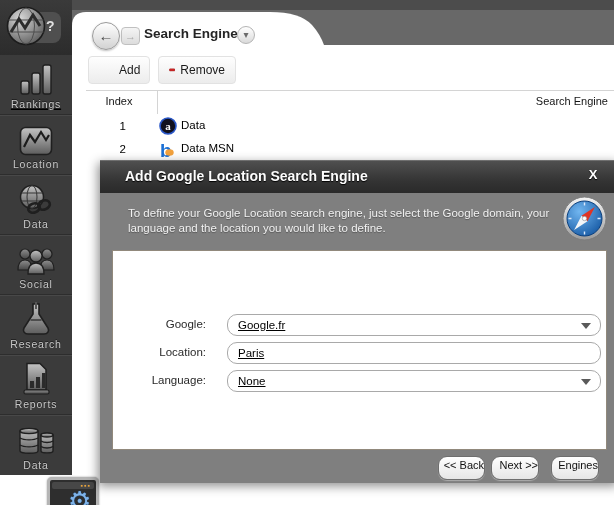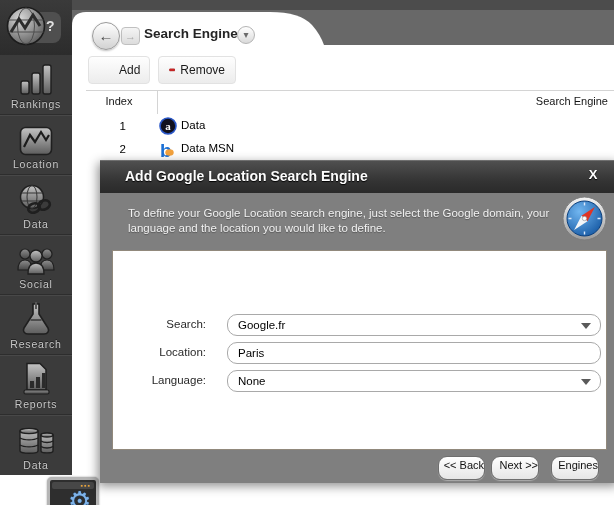--- a/index.html
+++ b/index.html
@@ -38,21 +38,21 @@
   .tbl-vline   { position:absolute; left:157px; top:91px; height:23px; border-left:1px solid #d4d4d4; }
   .tbl-h-index { position:absolute; left:86px; top:95px; width:66px; text-align:center; font-size:11px; color:#151515; }
   .tbl-h-engine{ position:absolute; left:398px; top:95px; width:210px; text-align:right; font-size:11px; color:#151515; }
   .row-num { position:absolute; left:86px; width:40px; text-align:right; font-size:11.5px; color:#000; }
   .row-label { position:absolute; left:181px; font-size:11.5px; color:#000; }
   .row-icon { position:absolute; left:159px; width:18px; height:18px; }
   
   .sidebar { position:absolute; left:0; top:55px; width:72px; height:420px; background:#3b3b3b; }
   .side-item { height:60px; display:flex; flex-direction:column; align-items:center; justify-content:flex-end;
     padding-bottom:4px; border-top:1px solid #484848; border-bottom:1px solid #2d2d2d; }
-  .side-item:first-child { border-top:none; }
+  .side-item:first-child { border-top:none;text-decoration:underline; }
   .side-item:last-child { border-bottom:none; }
   .side-label { font-size:10.5px; color:#c6c6c6; letter-spacing:0.8px; text-shadow:0 -1px 0 #1d1d1d; margin-top:2px; }
   .side-icon { flex:0 0 auto; }
   
   .mini-window { position:absolute; left:47px; top:477px; width:52px; height:34px; background:#2e2e2e;
     border:3px solid #b5b5b5; border-radius:5px; box-shadow:0 0 2px rgba(0,0,0,.4); }
   .mini-window .bar { position:absolute; left:2px; top:2px; right:2px; height:7px; background:#474747; border-radius:2px; }
   .mini-window .dots { position:absolute; right:3px; top:0px; font-size:7px; color:#e8a33c; letter-spacing:1px; }
   .mini-gear { position:absolute; left:68px; top:486px; font-size:26px; color:#7fb3e8; text-shadow:0 0 1px #2a6bb5; }
   
@@ -66,21 +66,21 @@
   .dlg-close { position:absolute; left:482px; top:7px; width:22px; height:20px; color:#fff; font-size:13px;
     font-weight:bold; text-align:center; text-shadow:0 1px 1px #000; cursor:default; }
   .dlg-desc { position:absolute; left:28px; top:46px; width:446px; font-size:11.5px; line-height:15px;
     color:#f1f1f1; text-shadow:0 1px 1px rgba(0,0,0,.35); }
   .dlg-compass { position:absolute; left:462px; top:36px; }
   .dlg-panel { position:absolute; left:12px; top:90px; width:495px; height:200px; background:#fff;
     border:1px solid #91897c; }
   .fld-label { position:absolute; left:0; width:93px; text-align:right; font-size:11.5px; color:#2a2a2a; }
   .fld-box { position:absolute; left:114px; width:374px; height:22px; background:#fff;
     border:1px solid #a9a9a9; border-radius:10px; font-size:11.5px; color:#000;
-    padding:0 10px; line-height:20px; }
+    padding:0 10px; line-height:20px;text-decoration:underline; }
   input.fld-box { font-family:"Liberation Sans", sans-serif; }
   .fld-arrow { position:absolute; right:9px; top:8px; width:0; height:0;
     border-left:5px solid transparent; border-right:5px solid transparent; border-top:6px solid #5a5a5a; }
   .dlg-btn { position:absolute; top:296px; height:24px; background:linear-gradient(#ffffff,#e6e6e6);
     border:1px solid #6e6e6e; border-radius:9px; font-size:11px; color:#111; text-align:right;
     line-height:16px; box-shadow:0 1px 1px rgba(255,255,255,.35); }
   .btn-back { left:338px; width:47px; }
   .btn-next { left:391px; width:48px; }
   .btn-cancel { left:451px; width:48px; }
 </style>
@@ -266,21 +266,21 @@
         <path d="M22.5 6.5 v3 M22.5 35.5 v3 M6.5 22.5 h3 M35.5 22.5 h3"></path>
       </g>
       <g transform="rotate(42 22.5 22.5)">
         <polygon points="22.5,7 26.5,22.5 18.5,22.5" fill="#e03424"></polygon>
         <polygon points="22.5,38 26.5,22.5 18.5,22.5" fill="#f4f6f8"></polygon>
       </g>
       <circle cx="22.5" cy="22.5" r="2.2" fill="#ffffff" stroke="#888" stroke-width="0.6"></circle>
     </svg>
 
     <div class="dlg-panel">
-      <div class="fld-label" style="top:67px">Search:</div>
+      <div class="fld-label" style="top:67px">Google:</div>
       <div class="fld-box" style="top:63px">
         <span>Google.fr</span>
         <span class="fld-arrow"></span>
       </div>
 
       <div class="fld-label" style="top:95px">Location:</div>
       <input class="fld-box" style="top: 91px;" type="text" value="Paris">
 
       <div class="fld-label" style="top:123px">Language:</div>
       <div class="fld-box" style="top:119px">

